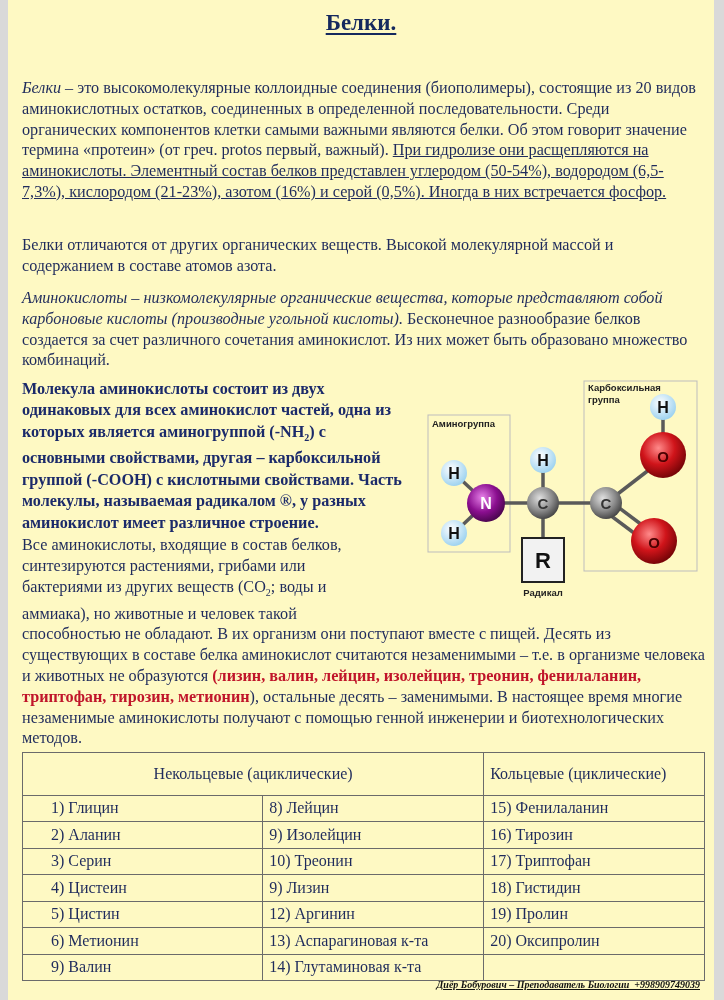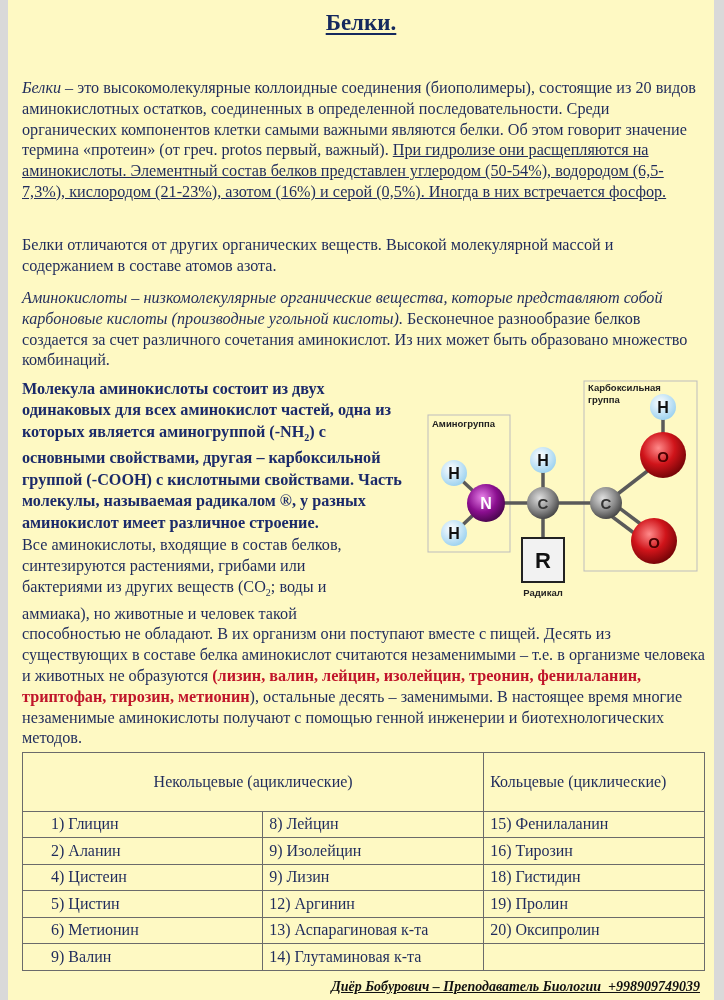--- a/index.html
+++ b/index.html
@@ -47,28 +47,28 @@
 
   
   .aa-table {
     position: absolute; left: 14px; top: 752px; width: 683px;
     border-collapse: collapse; font-size: 16px; color: #1f2b5c;
   }
   .aa-table th, .aa-table td {
     border: 1px solid #6b6b6b; height: 25.5px; padding: 0 0 0 6px;
     font-weight: normal; text-align: left; vertical-align: middle;
   }
-  .aa-table th.h1 { text-align: center; padding: 16px; }
+  .aa-table th.h1 { text-align: center; padding: 8px; }
   .aa-table td.c1 { width: 220px; padding-left: 28px; }
   .aa-table td.c2 { width: 221px; }
   .aa-table td.c3 { width: 221px; }
 
   .footer {
     position: absolute; right: 14px; top: 979px;
-    font-size: 14px; font-weight: bold; font-style: italic;
+    font-size: 10px; font-weight: bold; font-style: italic;
     text-decoration: underline; color: #111111; white-space: pre; margin-left: 37px;
   }
 </style>
 </head>
 <body>
 
 <div class="page">
 
   <div class="title">Белки.</div>
 
@@ -164,20 +164,25 @@
         <td class="c1">1)  Глицин</td>
         <td class="c2">8) Лейцин</td>
         <td class="c3">15) Фенилаланин</td>
       </tr>
       <tr>
         <td class="c1">2)  Аланин</td>
         <td class="c2">9) Изолейцин</td>
         <td class="c3">16) Тирозин</td>
       </tr>
       <tr>
+        <td class="c1">3)  Серин</td>
+        <td class="c2">10) Треонин</td>
+        <td class="c3">17) Триптофан</td>
+      </tr>
+      <tr>
         <td class="c1">4)  Цистеин</td>
         <td class="c2">9) Лизин</td>
         <td class="c3">18) Гистидин</td>
       </tr>
       <tr>
         <td class="c1">5)  Цистин</td>
         <td class="c2">12) Аргинин</td>
         <td class="c3">19) Пролин</td>
       </tr>
       <tr>

